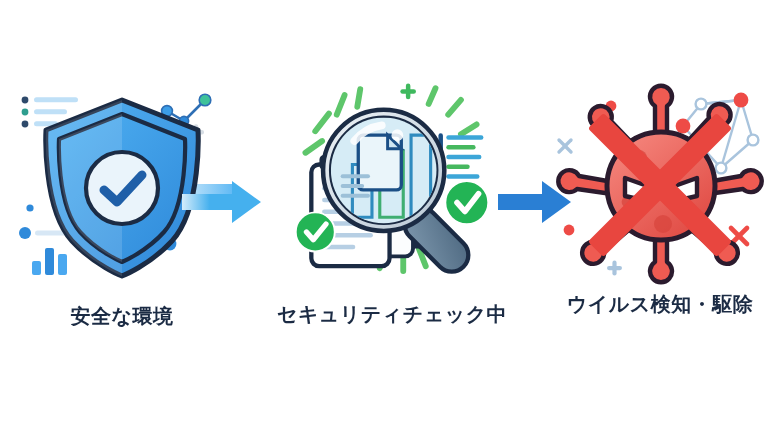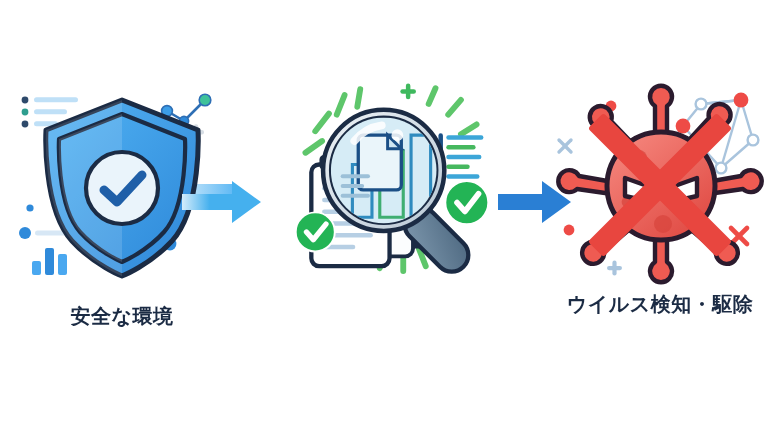--- a/index.html
+++ b/index.html
@@ -246,20 +246,21 @@
           <g>
             <circle cx="34" cy="155" r="20" fill="#23b455" stroke="#ffffff" stroke-width="2"></circle>
             <path d="M25 155 L32 163 L45 147" fill="none" stroke="#ffffff" stroke-width="5.4" stroke-linecap="round" stroke-linejoin="round"></path>
           </g>
           <g>
             <circle cx="189" cy="125" r="22" fill="#23b455" stroke="#ffffff" stroke-width="2"></circle>
             <path d="M179 125 L187 134 L201 116" fill="none" stroke="#ffffff" stroke-width="5.8" stroke-linecap="round" stroke-linejoin="round"></path>
           </g>
         </svg>
       </div>
+      <div class="caption cap-2">セキュリティチェック中</div>
     </div>
 
     <div class="step step-3">
       <div class="art">
         <svg width="210" height="215" viewBox="0 0 210 215">
           <defs>
             <linearGradient id="virG" x1="0.15" y1="0.1" x2="0.85" y2="0.95">
               <stop offset="0" stop-color="#f4837a"></stop>
               <stop offset="1" stop-color="#e04a43"></stop>
             </linearGradient>

